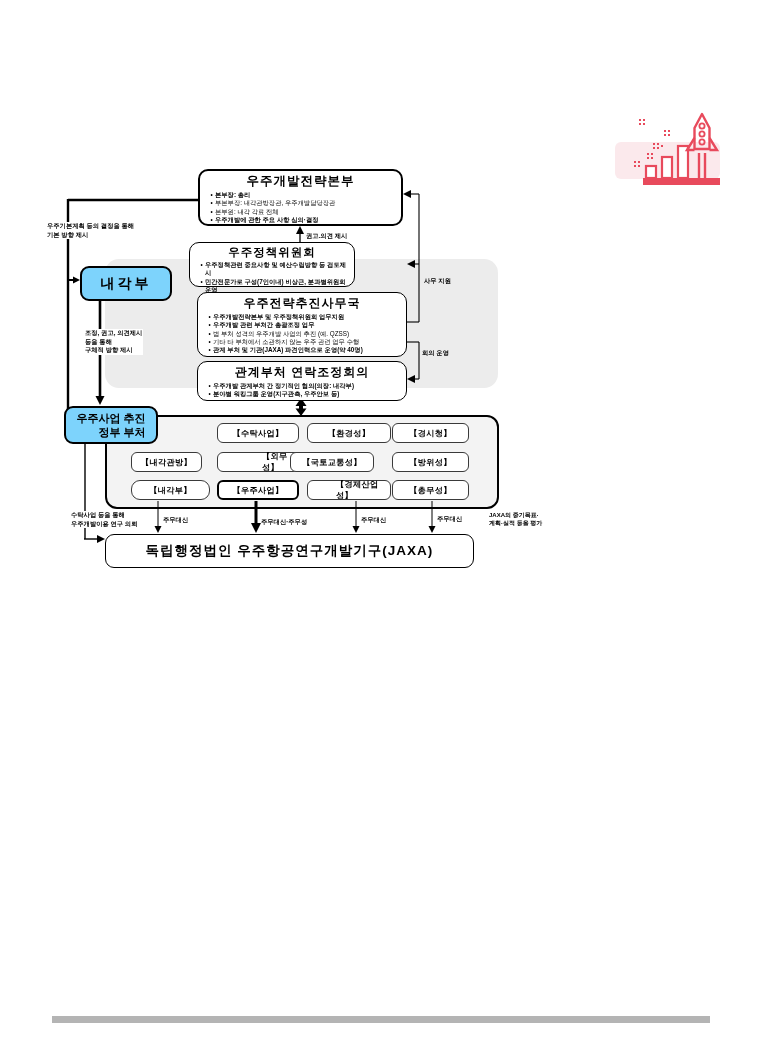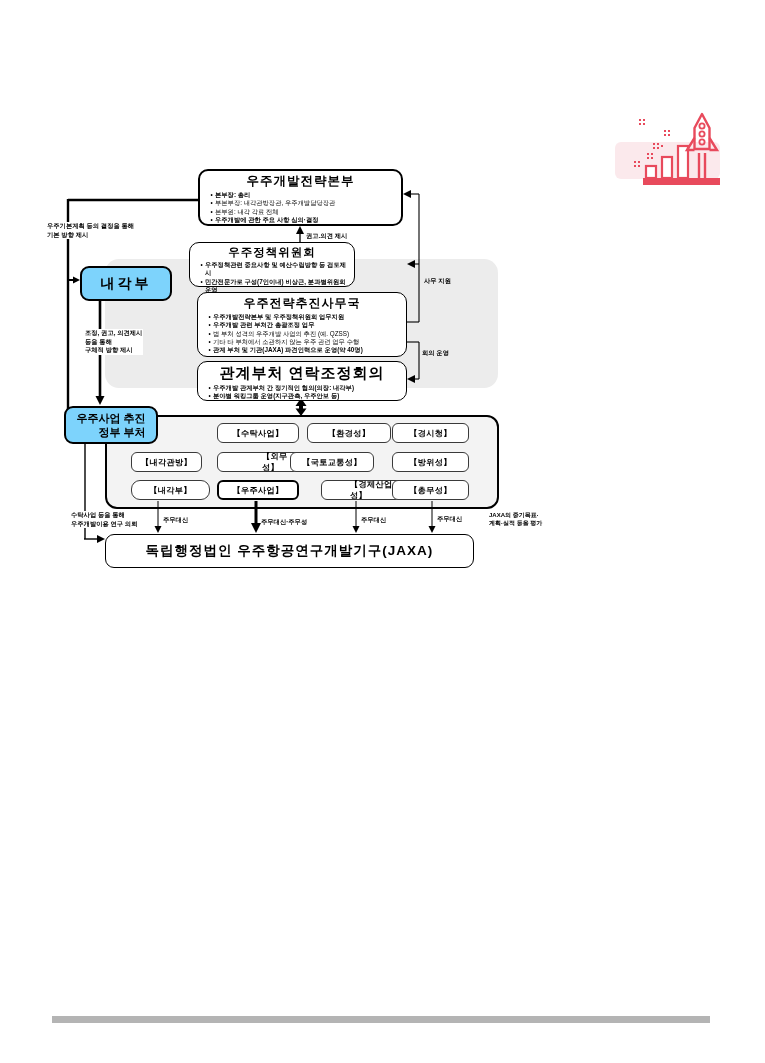--- a/index.html
+++ b/index.html
@@ -187,21 +187,21 @@
           <span class="bt">기타 타 부처에서 소관하지 않는 우주 관련 업무 수행</span>
         </li>
       <li>
           <span class="bm">•</span>
           <span class="bt b">관계 부처 및 기관(JAXA) 파견인력으로 운영(약 40명)</span>
         </li>
     </ul>
   </div>
 
   <div class="abs node" style="left:197px;top:349px;width:210px;height:40px;">
-    <div class="ttl" style="font-size:15px;">관계부처 연락조정회의</div>
+    <div class="ttl" style="font-size:12px;">관계부처 연락조정회의</div>
     <ul class="bullets">
       <li>
           <span class="bm">•</span>
           <span class="bt b">우주개발 관계부처 간 정기적인 협의(의장: 내각부)</span>
         </li>
       <li>
           <span class="bm">•</span>
           <span class="bt b">분야별 워킹그룹 운영(지구관측, 우주안보 등)</span>
         </li>
     </ul>
@@ -216,21 +216,21 @@
   <div class="abs mbox" style="left:307px;top:411px;width:84px;">【환경성】</div>
   <div class="abs mbox" style="left:392px;top:411px;width:77px;">【경시청】</div>
 
   <div class="abs mbox" style="left:131px;top:440px;width:71px;">【내각관방】</div>
   <div class="abs mbox" style="left:217px;top:440px;width:88px;padding-left:44px;">【외무성】</div>
   <div class="abs mbox" style="left:290px;top:440px;width:84px;">【국토교통성】</div>
   <div class="abs mbox" style="left:392px;top:440px;width:77px;">【방위성】</div>
 
   <div class="abs mbox" style="left:131px;top:468px;width:79px;border-radius:9px;">【내각부】</div>
   <div class="abs mbox hl" style="left:217px;top:468px;width:82px;">【우주사업】</div>
-  <div class="abs mbox" style="left:321px;top:468px;width:84px;padding-left:28px;">【경제산업성】</div>
+  <div class="abs mbox" style="left:307px;top:468px;width:84px;padding-left:28px;">【경제산업성】</div>
   <div class="abs mbox" style="left:392px;top:468px;width:77px;">【총무성】</div>
 
   <div class="abs jaxa" style="left:105px;top:522px;width:369px;height:34px;">독립행정법인 우주항공연구개발기구(JAXA)</div>
 
   <div class="elbl" style="left:306px;top:220px;">권고.의견 제시</div>
   <div class="elbl" style="left:424px;top:265px;">사무 지원</div>
   <div class="elbl" style="left:422px;top:337px;">회의 운영</div>
   <div class="elbl wbg" style="left:46px;top:210px;">우주기본계획 등의 결정을 통해
 기본 방향 제시</div>
   <div class="elbl wbg" style="left:84px;top:317px;">조정, 권고, 의견제시

